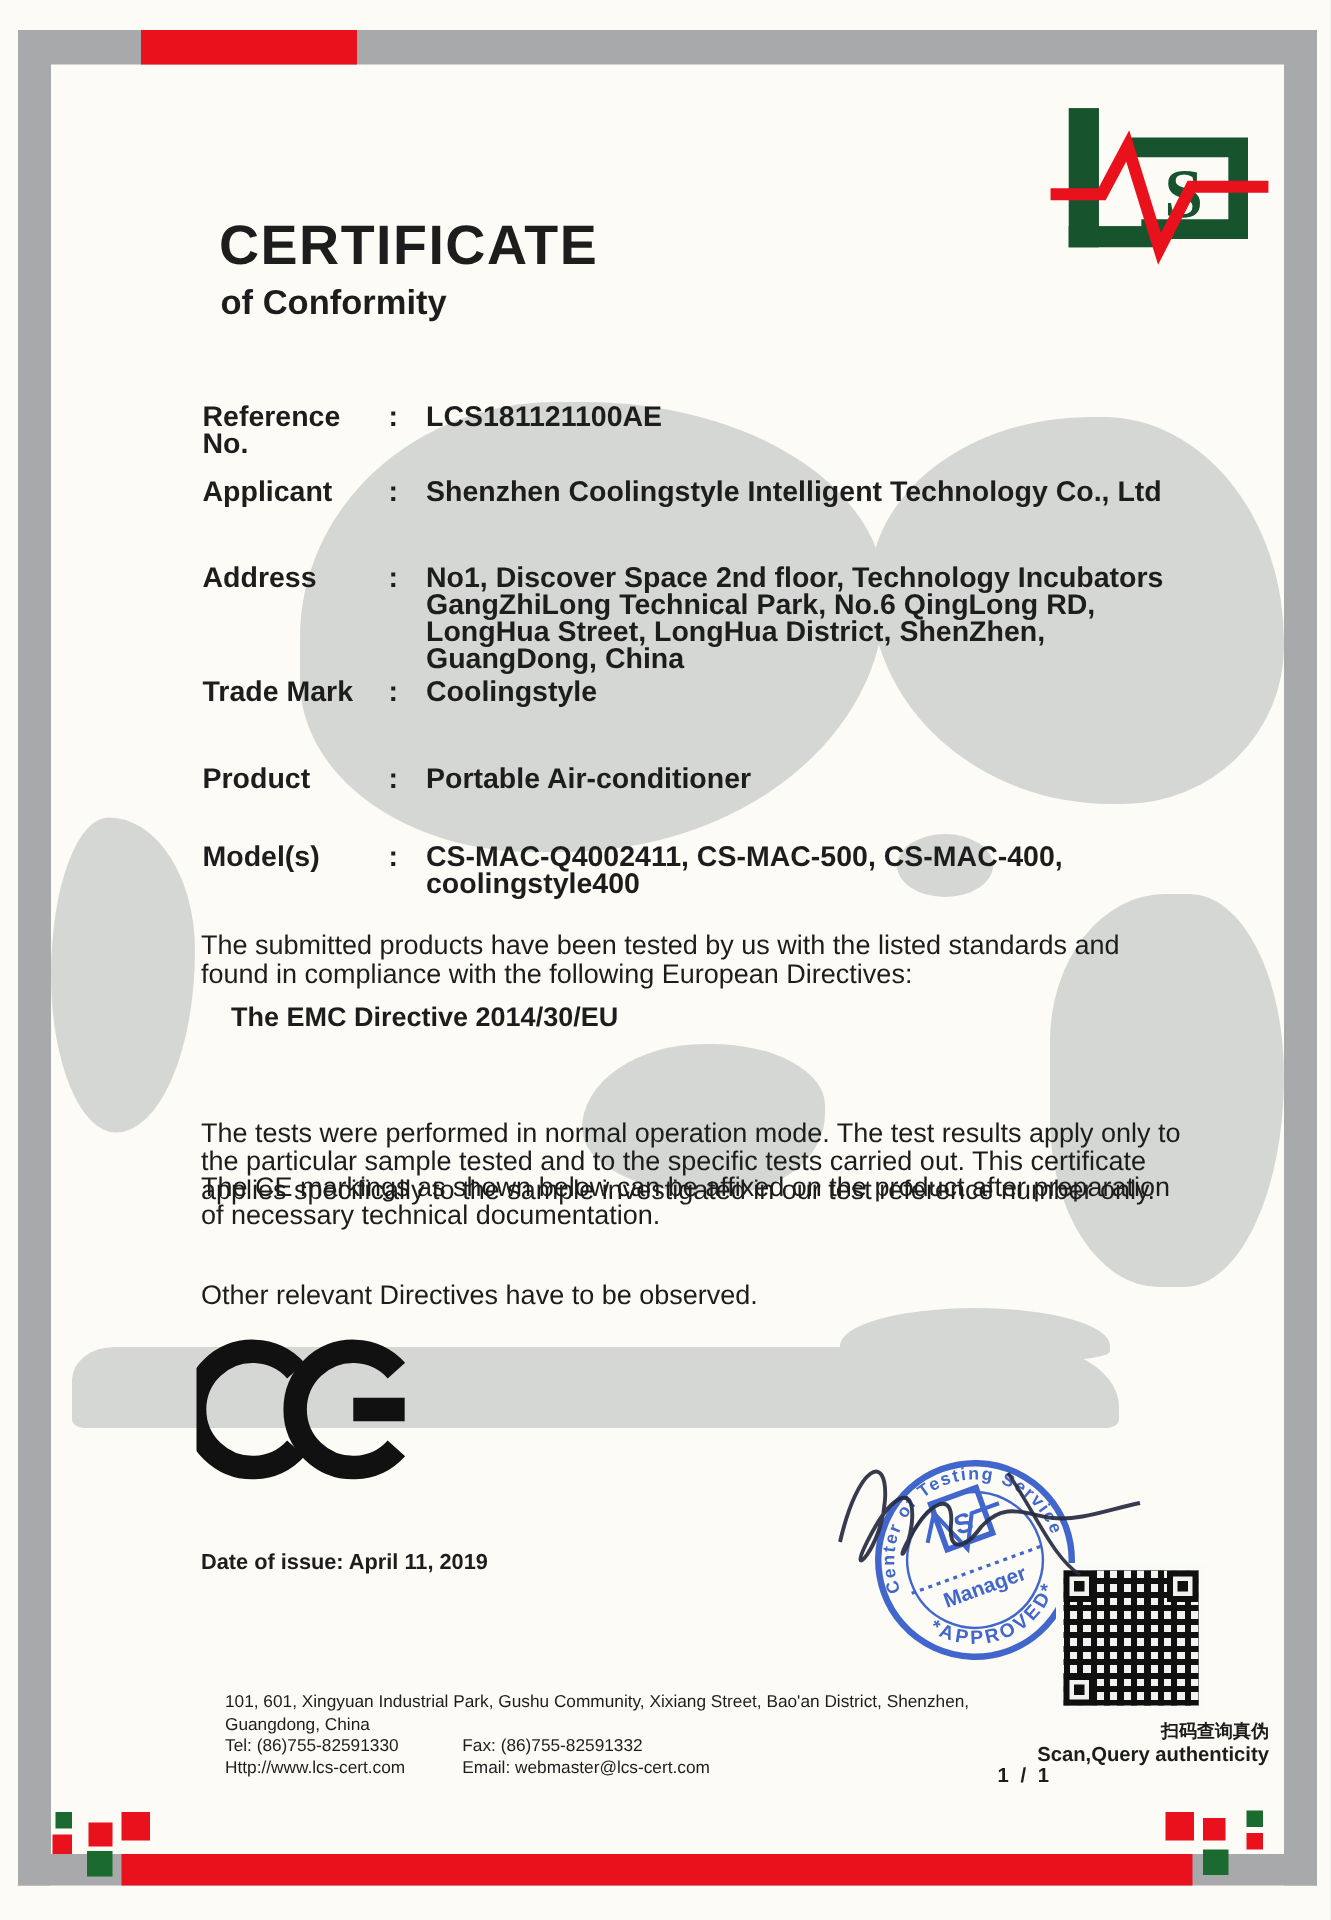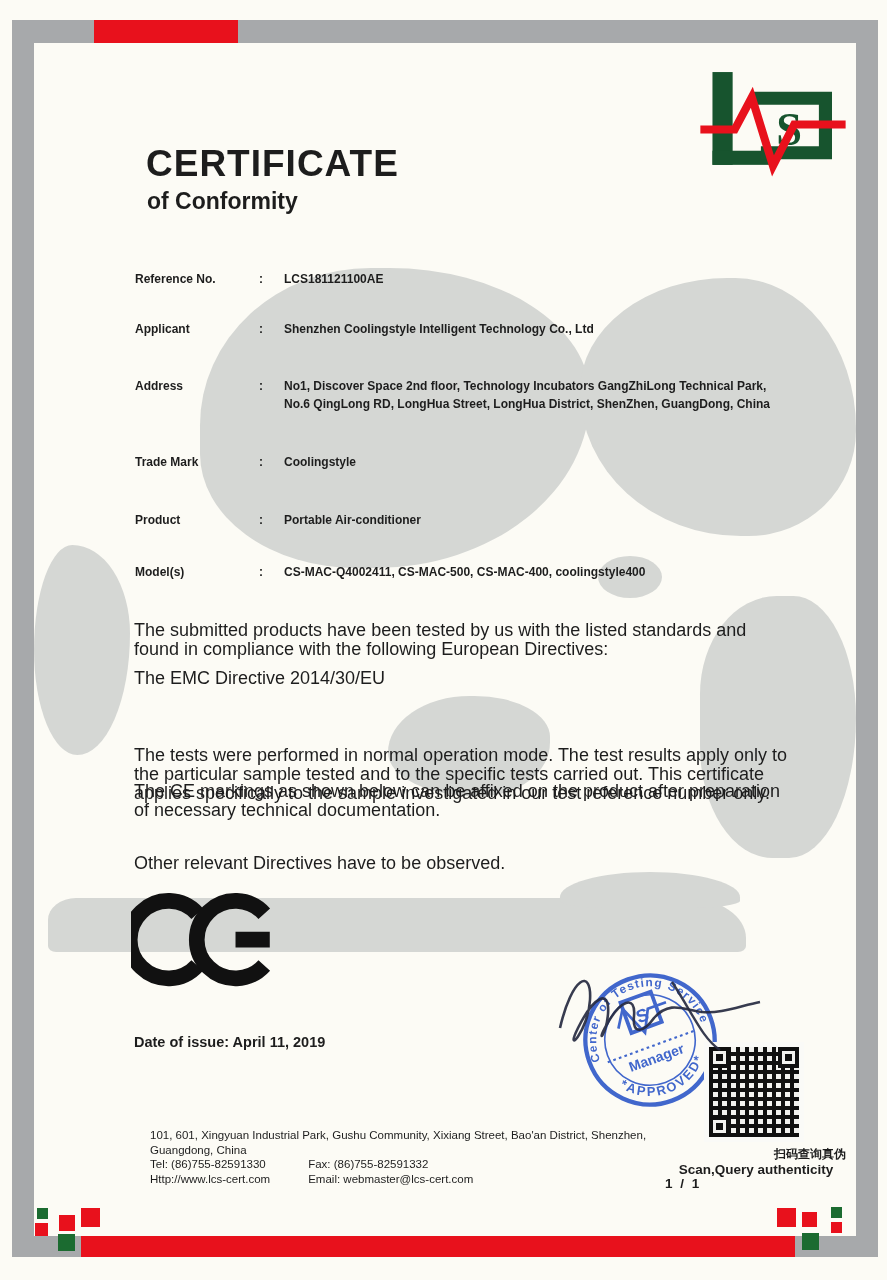--- a/index.html
+++ b/index.html
@@ -26,29 +26,29 @@
   .m6{left:598px;top:556px;width:64px;height:42px;border-radius:50%;}
   .m7{left:48px;top:898px;width:698px;height:54px;border-radius:28px 60px 8px 8px/22px 40px 6px 6px;}
   .m8{left:560px;top:872px;width:180px;height:36px;border-radius:50% 50% 30% 30%/70% 70% 20% 20%;}
   
   .logo{position:absolute;left:698px;top:66px;width:152px;height:116px;z-index:2;}
   
   .title-main{position:absolute;left:146px;top:143px;font-size:37px;font-weight:bold;letter-spacing:1px;z-index:2;}
   .title-sub{position:absolute;left:147px;top:188px;font-size:23px;font-weight:bold;z-index:2;}
   
   .field-row{position:absolute;left:135px;width:650px;display:flex;z-index:2;
-             font-size:12px;font-weight:bold;line-height:18px;}
+             font-size:19px;font-weight:bold;line-height:18px;}
   .flabel{width:124px;flex:none;}
   .fcolon{width:25px;flex:none;}
   .fvalue{width:510px;}
   .f0{top:270px;} .f1{top:320px;} .f2{top:377px;} .f3{top:453px;} .f4{top:511px;} .f5{top:563px;}
   
   .para{position:absolute;left:134px;font-size:18px;line-height:19px;z-index:2;}
   .p-intro{top:621px;width:652px;}
-  .p-directive{top:669px;font-weight:normal;}
+  .p-directive{top:669px;font-weight:bold;margin-left:20px;}
   .p-standards{top:707px;font-weight:bold;}
   .p-tests{top:746px;width:658px;}
   .p-ce{top:782px;width:648px;}
   .p-other{top:854px;width:648px;}
   
   .ce{position:absolute;left:131px;top:886px;width:142px;height:108px;z-index:2;}
   
   .date-line{position:absolute;left:134px;top:1034px;font-size:14.5px;font-weight:bold;z-index:2;}
   
   .stamp{position:absolute;left:564px;top:954px;width:172px;height:172px;z-index:3;
@@ -58,21 +58,21 @@
   .qr-box{position:absolute;left:704px;top:1042px;width:100px;height:100px;background:#fafaf7;z-index:4;}
   .qr-noise{position:absolute;inset:5px;
     background:
       repeating-linear-gradient(90deg,#101010 0 4px,transparent 4px 9px),
       repeating-linear-gradient(0deg,#101010 0 4px,#f2f2ef 4px 9px);}
   .finder{position:absolute;width:21px;height:21px;border:4px solid #101010;background:#f2f2ef;box-sizing:border-box;}
   .finder::after{content:"";position:absolute;left:3px;top:3px;width:7px;height:7px;background:#101010;}
   .finder.tl{left:5px;top:5px;} .finder.tr{right:5px;top:5px;} .finder.bl{left:5px;bottom:5px;}
   .qr-caption-cn{position:absolute;left:666px;top:1146px;width:180px;text-align:right;
                  font-size:12px;font-weight:bold;z-index:4;}
-  .qr-caption-en{position:absolute;left:666px;top:1162px;width:180px;text-align:center;
+  .qr-caption-en{position:absolute;left:666px;top:1162px;width:180px;text-align:right;
                  font-size:13.5px;font-weight:bold;z-index:4;}
   
   .footer{position:absolute;left:150px;top:1128px;width:545px;font-size:11.5px;line-height:14.5px;z-index:2;}
   .footer .col{display:inline-block;width:155px;}
   .page-num{position:absolute;left:665px;top:1176px;font-size:13.5px;font-weight:bold;letter-spacing:2px;z-index:2;}
 </style>
 </head>
 <body>
 
 <div class="page">

